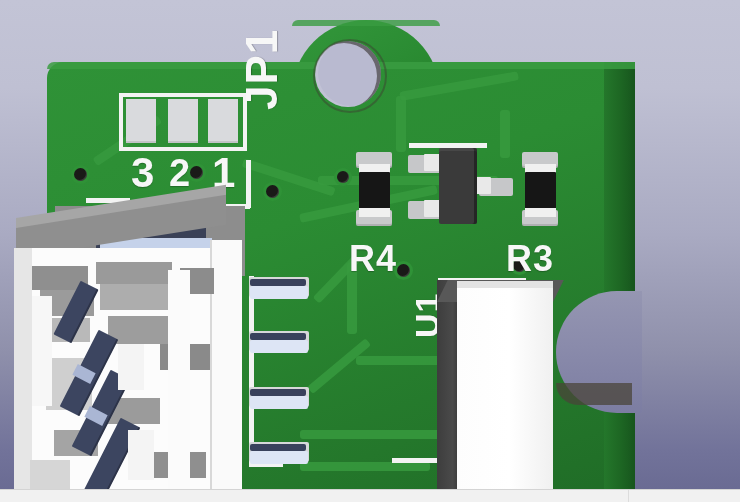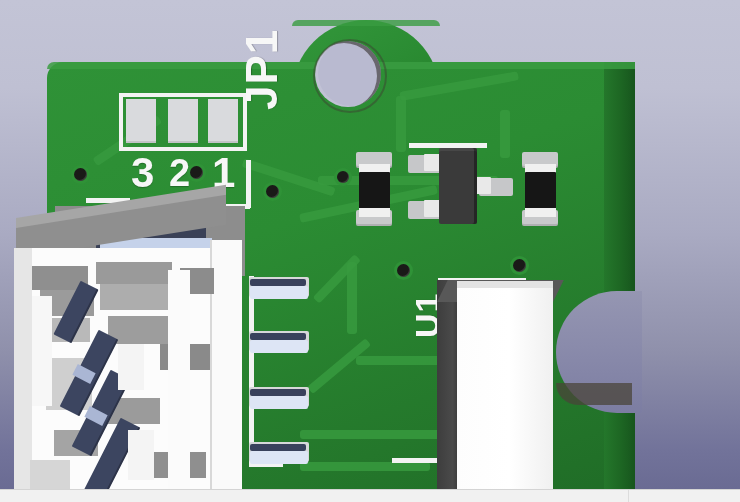--- a/index.html
+++ b/index.html
@@ -228,35 +228,37 @@
   <div class="via" style="left:266px;top:185px;width:13px;height:13px;"></div>
   <div class="via" style="left:337px;top:171px;width:12px;height:12px;"></div>
   <div class="via" style="left:397px;top:264px;width:13px;height:13px;"></div>
   <div class="via" style="left:513px;top:259px;width:13px;height:13px;"></div>
 
   <div class="chip-pad" style="left:356px;top:152px;width:36px;height:16px;"></div>
   <div class="chip-pad" style="left:356px;top:210px;width:36px;height:16px;"></div>
   <div class="chip-band" style="left:359px;top:164px;width:31px;height:9px;"></div>
   <div class="chip-body" style="left:359px;top:172px;width:31px;height:40px;"></div>
   <div class="chip-band" style="left:359px;top:208px;width:31px;height:9px;"></div>
+  <div class="silk-text" style="left:349px;top:241px;font-size:36px;">R4</div>
 
   <div class="silk" style="left:409px;top:143px;width:78px;height:5px;"></div>
   <div class="sot-pad" style="left:408px;top:155px;width:34px;height:18px;"></div>
   <div class="sot-pad" style="left:408px;top:201px;width:34px;height:18px;"></div>
   <div class="sot-pad" style="left:479px;top:178px;width:34px;height:18px;"></div>
   <div class="sot-leg" style="left:424px;top:154px;width:18px;height:17px;"></div>
   <div class="sot-leg" style="left:424px;top:200px;width:18px;height:17px;"></div>
   <div class="sot-leg" style="left:473px;top:177px;width:18px;height:17px;"></div>
   <div class="sot-body" style="left:439px;top:148px;width:38px;height:76px;"></div>
 
   <div class="chip-pad" style="left:522px;top:152px;width:36px;height:16px;"></div>
   <div class="chip-pad" style="left:522px;top:210px;width:36px;height:16px;"></div>
   <div class="chip-band" style="left:525px;top:164px;width:31px;height:9px;"></div>
   <div class="chip-body" style="left:525px;top:172px;width:31px;height:40px;"></div>
   <div class="chip-band" style="left:525px;top:208px;width:31px;height:9px;"></div>
+  <div class="silk-text" style="left:506px;top:241px;font-size:36px;">R3</div>
 
   <div class="silk-text" style="left:410px;top:338px;font-size:34px;transform:rotate(-90deg);transform-origin:left top;">U1</div>
   <div class="silk" style="left:438px;top:278px;width:88px;height:5px;"></div>
   <div class="silk" style="left:392px;top:458px;width:46px;height:5px;"></div>
 
   <div class="u1-side"></div>
   <div class="u1-top"></div>
   <div class="u1-top2"></div>
   <div class="u1-face"></div>
 

